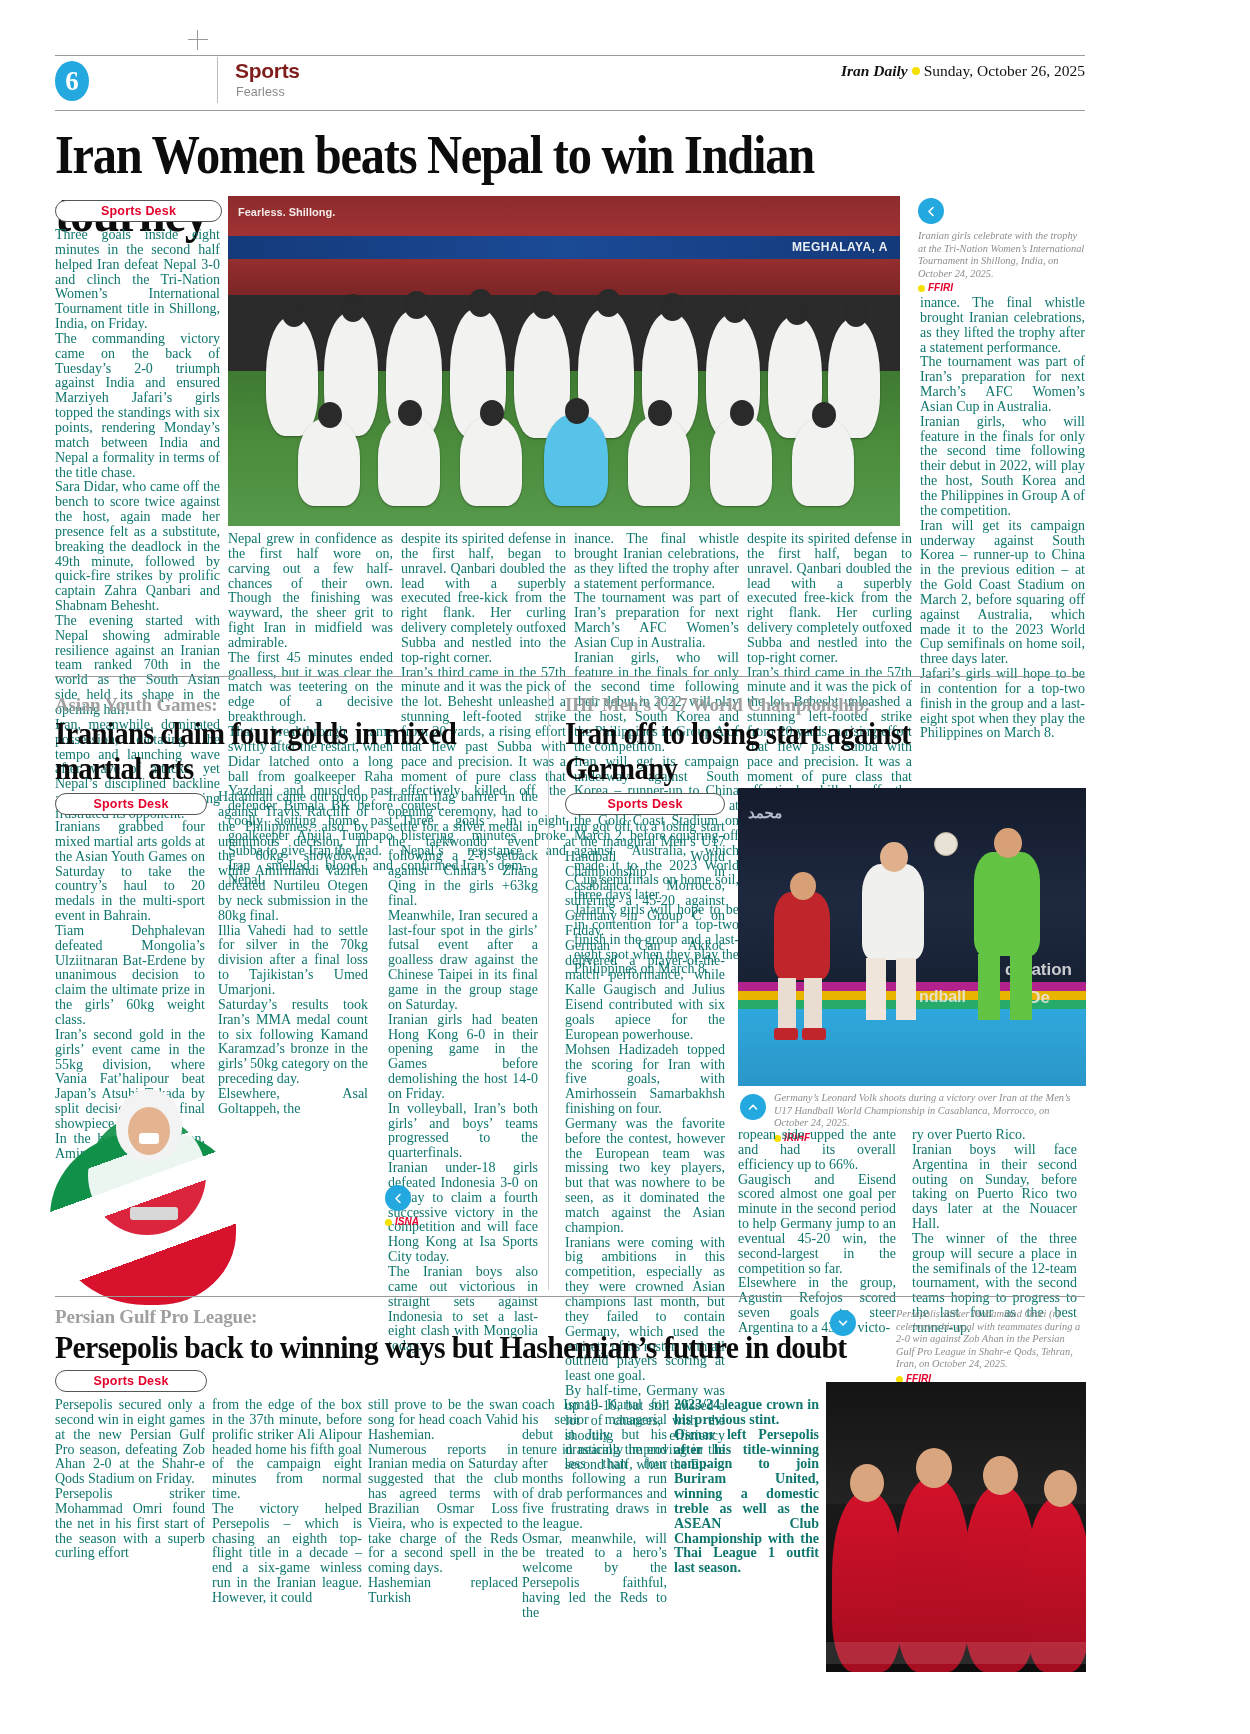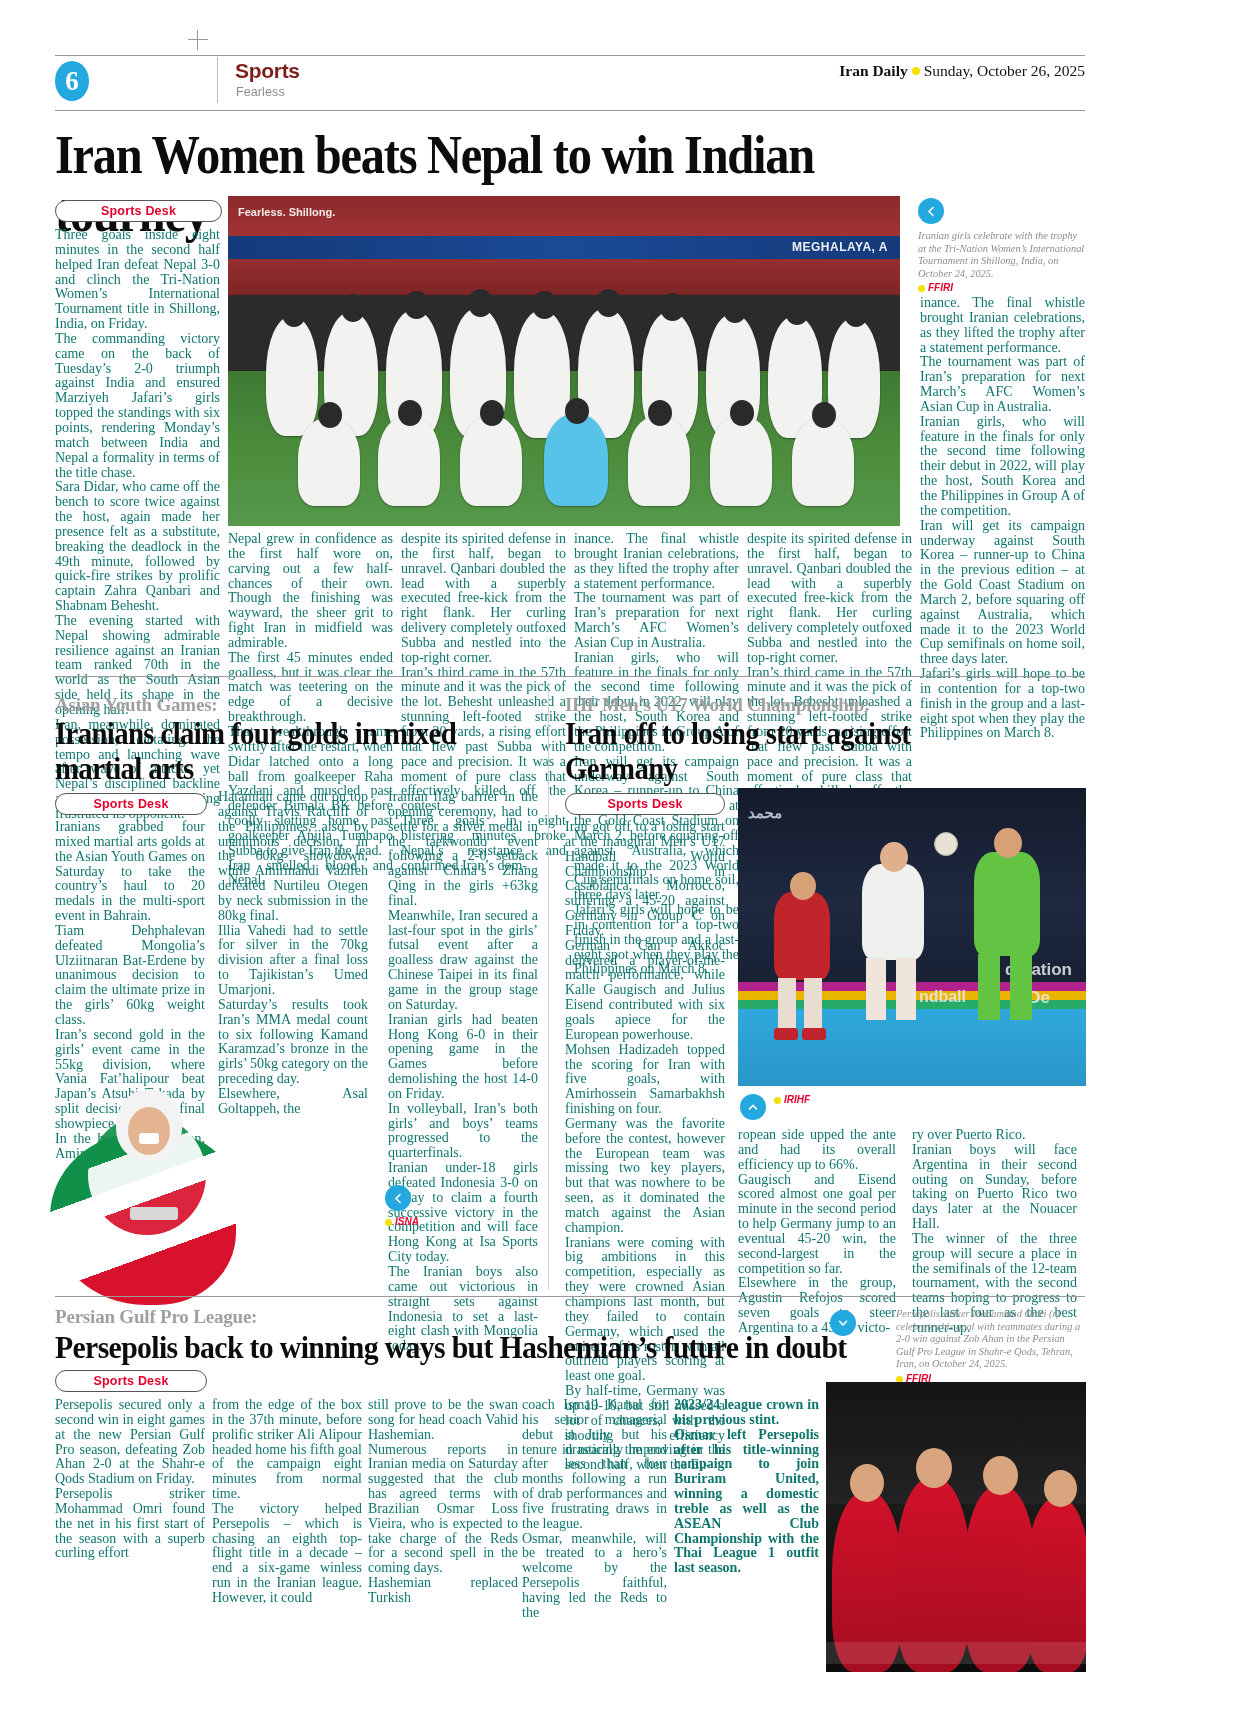--- a/index.html
+++ b/index.html
@@ -20,21 +20,21 @@
   .masthead{position:absolute;left:55px;top:55px;width:1030px;height:60px;}
   .pagenum{position:absolute;left:0px;top:6px;width:34px;height:40px;border-radius:50%;
     background:#23a8e0;color:#fff;font-family:"Liberation Serif",serif;
     font-size:27px;font-weight:bold;display:flex;align-items:center;justify-content:center;}
   .sep{position:absolute;left:162px;top:2px;width:1px;height:46px;background:#bbb;}
   .sect-title{position:absolute;left:180px;top:4px;font-family:"Liberation Sans",sans-serif;
      font-size:21px;font-weight:bold;letter-spacing:-0.3px;color:#7f1d1d;}
   .sect-sub{position:absolute;left:181px;top:30px;font-family:"Liberation Sans",sans-serif;
      font-size:12.5px;color:#8b8b8b;letter-spacing:0.1px;}
   .brandline{position:absolute;right:0;top:7px;font-size:15.5px;white-space:nowrap;color:#111;}
-  .brandline .bd{font-weight:bold;}
+  .brandline .bd{font-weight:bold;font-style:italic;}
   .dot{display:inline-block;width:8px;height:8px;border-radius:50%;background:#f5e000;
        vertical-align:middle;margin:0 4px 2px 4px;}
 
   
   .mainhead{position:absolute;left:55px;top:126px;width:1035px;
     font-family:"Liberation Serif",serif;font-weight:bold;
     font-size:55px;line-height:58px;letter-spacing:-1.4px;
     transform:scaleX(0.88);transform-origin:left top;color:#0c0c0c;}
 
   
@@ -296,20 +296,21 @@
     </div>
   </div>
 
   <div class="capwrap" style="left:740px;top:1092px;width:345px;display:flex;gap:8px;">
     <div class="capicon" style="position:relative;left:0;top:2px;flex:0 0 26px;">
       <svg width="12" height="12" viewBox="0 0 12 12">
           <path d="M2.5 8 L6 4.3 L9.5 8" stroke="#fff" stroke-width="1.6" fill="none" stroke-linecap="round" stroke-linejoin="round"></path>
         </svg>
     </div>
     <div style="flex:1;">
+      <div class="captxt">Germany’s Leonard Volk shoots during a victory over Iran at the Men’s U17 Handball World Championship in Casablanca, Morrocco, on October 24, 2025.</div>
       <div class="credit"><span class="cdot"></span><span>IRIHF</span></div>
     </div>
   </div>
 
   <div class="col" style="left:565px;top:820px;width:160px;height:440px;white-space:pre-line;">Iran got off to a losing start at the inaugural Men’s U17 Handball World Championship in Casablanca, Morrocco, suffering a 45-20 against Germany in Group C on Friday.
 German Can Akkoc delivered a player-of-the-match performance, while Kalle Gaugisch and Julius Eisend contributed with six goals apiece for the European powerhouse.
 Mohsen Hadizadeh topped the scoring for Iran with five goals, with Amirhossein Samarbakhsh finishing on four.
 Germany was the favorite before the contest, however the European team was missing two key players, but that was nowhere to be seen, as it dominated the match against the Asian champion.
 Iranians were coming with big ambitions in this competition, especially as they were crowned Asian champions last month, but they failed to contain Germany, which used the entirety of its roster, with all outfield players scoring at least one goal.
 By half-time, Germany was up 19-10, but still missed a lot of chances, with the shooting efficiency drastically improving in the second half, when the Eu-</div>

